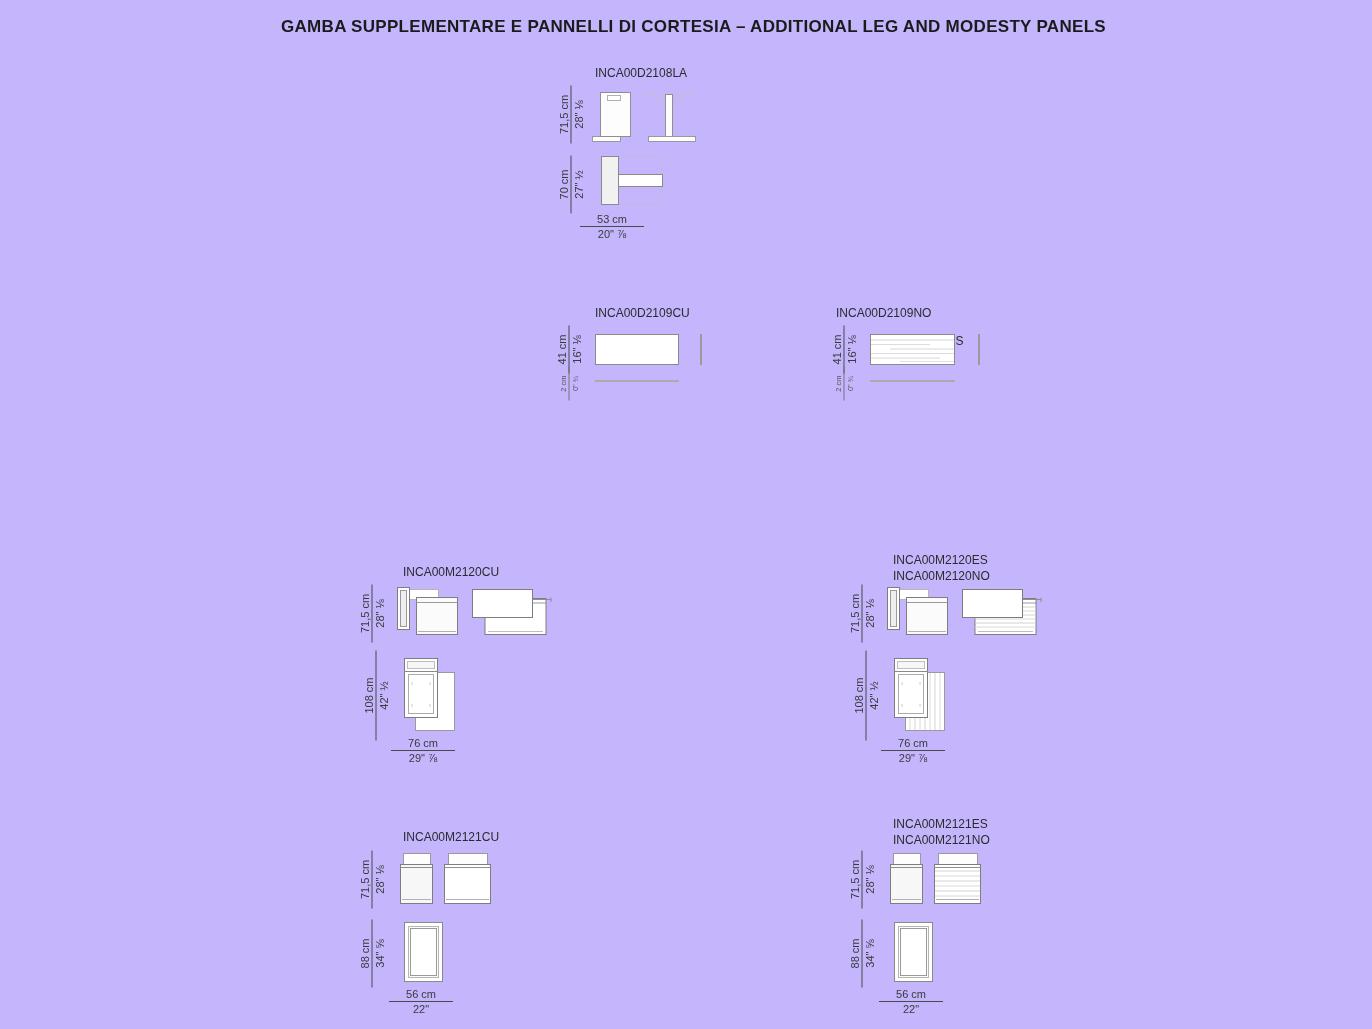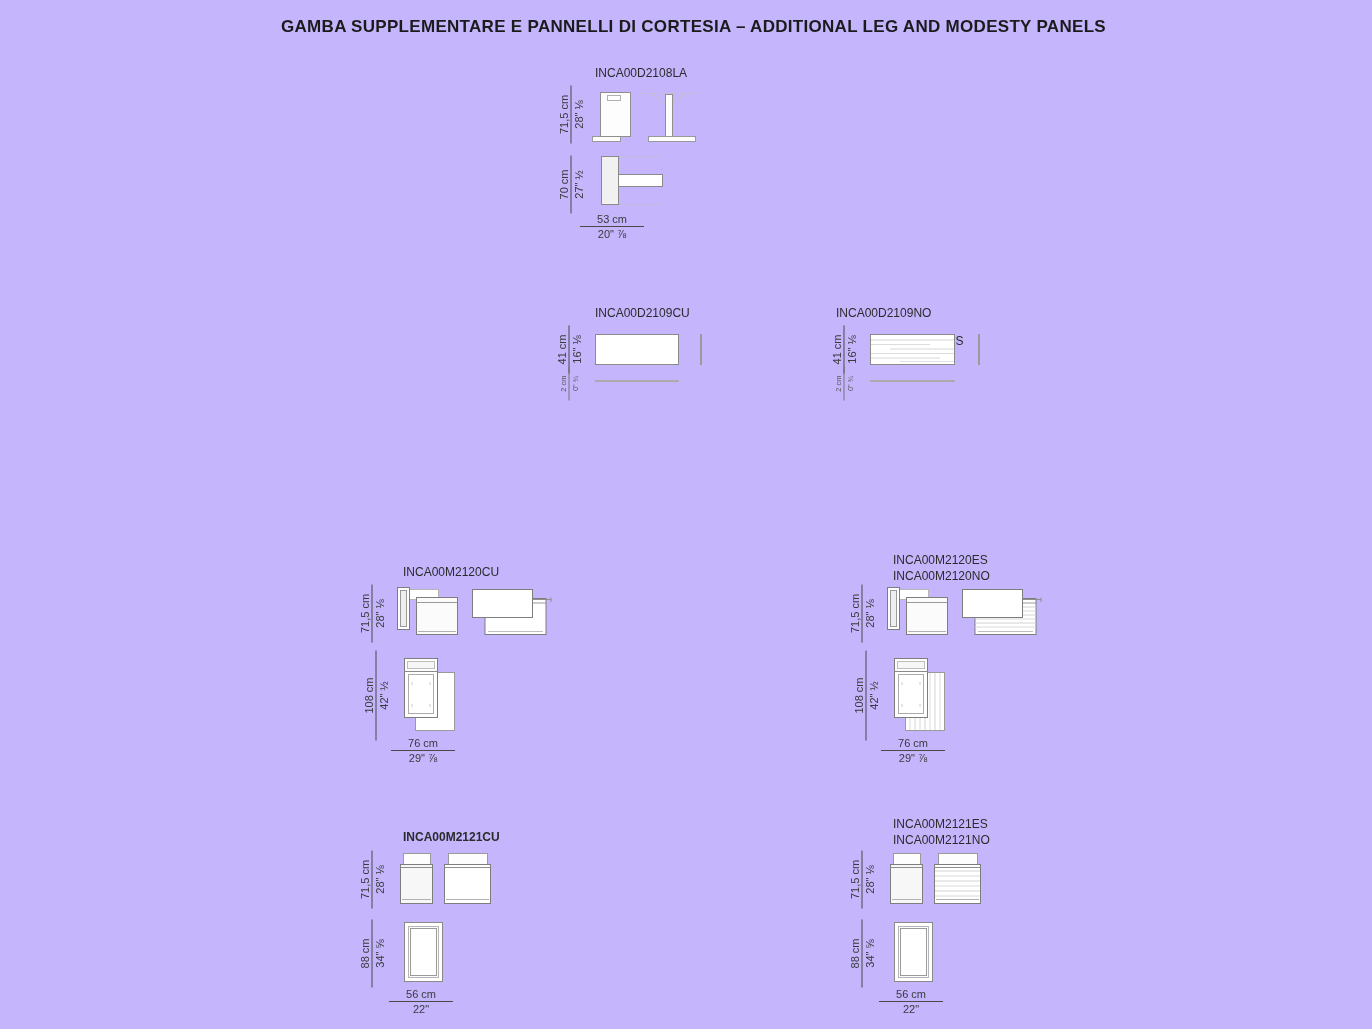--- a/index.html
+++ b/index.html
@@ -198,21 +198,21 @@
     <line x1="32" y1="30" x2="32" y2="33" stroke="#cccccc"></line>
     <line x1="14" y1="52" x2="14" y2="55" stroke="#cccccc"></line>
     <line x1="32" y1="52" x2="32" y2="55" stroke="#cccccc"></line>
   </svg>
 
   <div class="dim" style="left:883px;top:737px;width:60px;">
     <span class="num">76 cm</span>
     <span class="den">29" ⅞</span>
   </div>
 
-  <div class="code" style="left:403px;top:831px;font-weight:bold;">INCA00M2121CU</div>
+  <div class="code" style="left:403px;top:831px;">INCA00M2121CU</div>
 
   <div class="dim vdim" style="left:345px;top:866px;width:54px;">
     <span class="num">71,5 cm</span>
     <span class="den">28" ⅛</span>
   </div>
 
   <svg class="drawing" style="left:398px;top:852px;" width="125" height="55" viewBox="0 0 125 55">
     <rect x="5.5" y="1.5" width="27" height="11" fill="#fdfdfd" stroke="#9a9a9a"></rect>
     <rect x="2.5" y="12.5" width="32" height="39" fill="#f7f7f7" stroke="#7d7d7d"></rect>
     <line x1="2.5" y1="15.5" x2="34.5" y2="15.5" stroke="#8f8f8f"></line>

